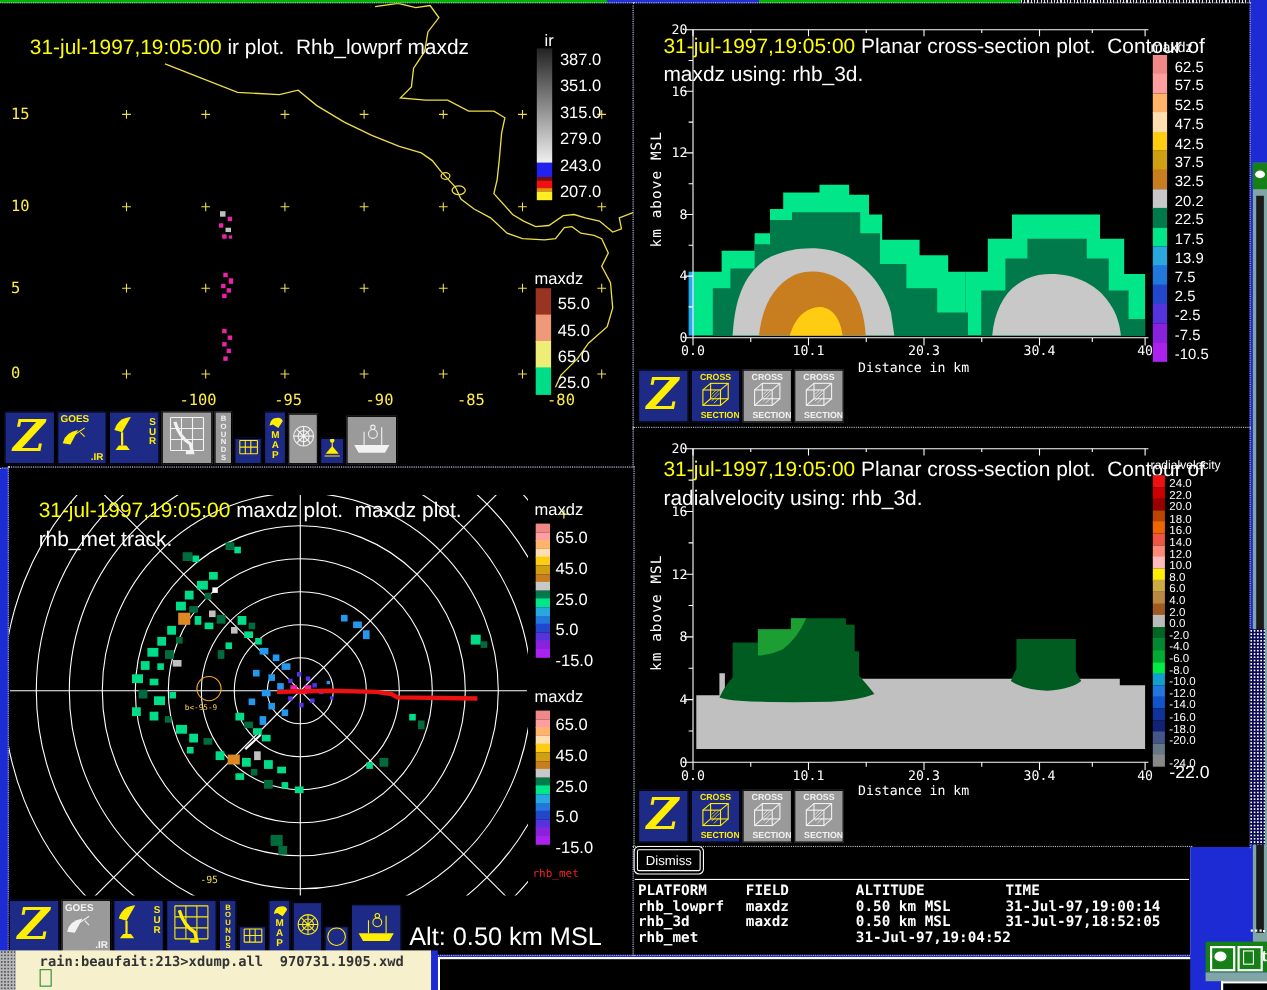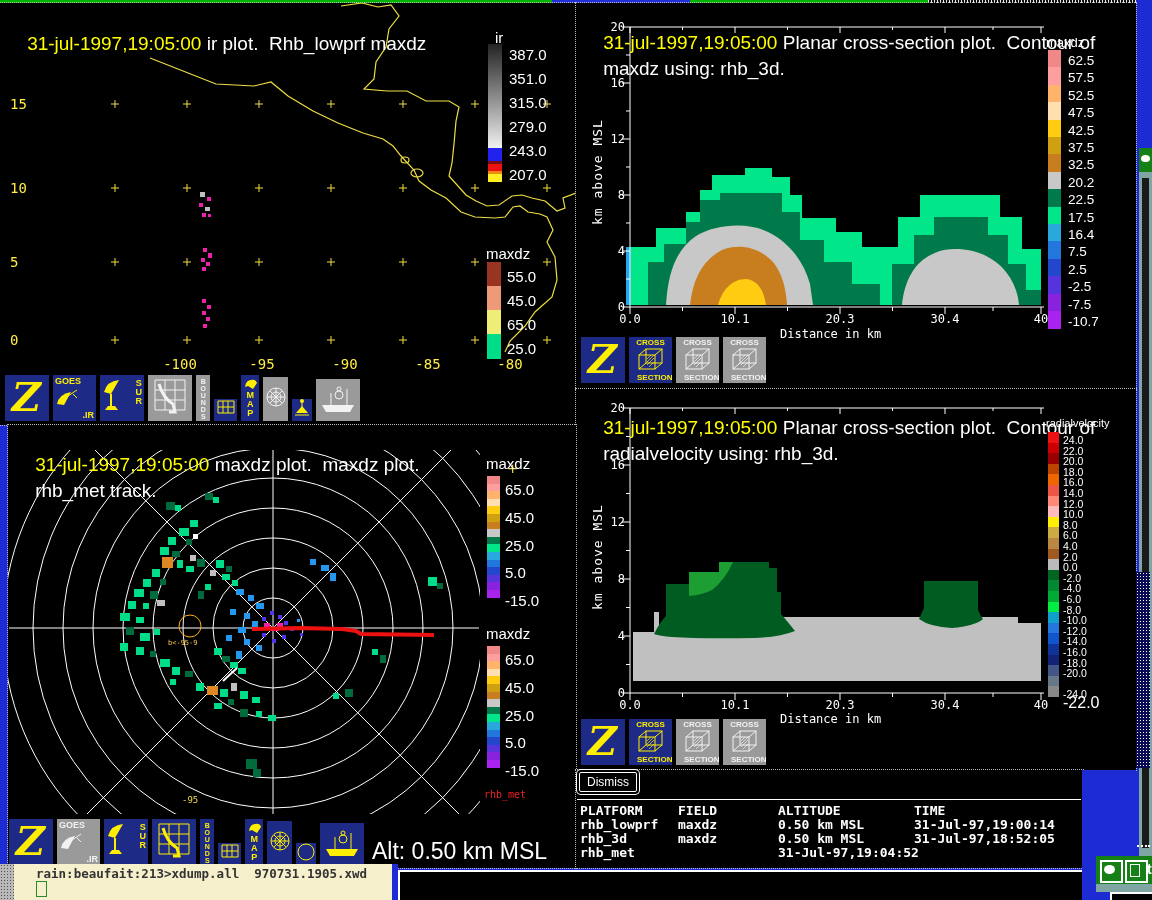--- a/index.html
+++ b/index.html
@@ -672,26 +672,26 @@
     <div class="cb-num" style="left: 1068px; top: 53px; font-size: 13.5px;">62.5</div>
     <div class="cb-num" style="left: 1068px; top: 70.4px; font-size: 13.5px;">57.5</div>
     <div class="cb-num" style="left: 1068px; top: 87.8px; font-size: 13.5px;">52.5</div>
     <div class="cb-num" style="left: 1068px; top: 105.2px; font-size: 13.5px;">47.5</div>
     <div class="cb-num" style="left: 1068px; top: 122.6px; font-size: 13.5px;">42.5</div>
     <div class="cb-num" style="left: 1068px; top: 140px; font-size: 13.5px;">37.5</div>
     <div class="cb-num" style="left: 1068px; top: 157.4px; font-size: 13.5px;">32.5</div>
     <div class="cb-num" style="left: 1068px; top: 174.8px; font-size: 13.5px;">20.2</div>
     <div class="cb-num" style="left: 1068px; top: 192.2px; font-size: 13.5px;">22.5</div>
     <div class="cb-num" style="left: 1068px; top: 209.6px; font-size: 13.5px;">17.5</div>
-    <div class="cb-num" style="left: 1068px; top: 227px; font-size: 13.5px;">16.4</div>
+    <div class="cb-num" style="left: 1068px; top: 227px; font-size: 13.5px;">13.9</div>
     <div class="cb-num" style="left: 1068px; top: 244.4px; font-size: 13.5px;">7.5</div>
     <div class="cb-num" style="left: 1068px; top: 261.8px; font-size: 13.5px;">2.5</div>
     <div class="cb-num" style="left: 1068px; top: 279.2px; font-size: 13.5px;">-2.5</div>
     <div class="cb-num" style="left: 1068px; top: 296.6px; font-size: 13.5px;">-7.5</div>
-    <div class="cb-num" style="left: 1068px; top: 314px; font-size: 13.5px;">-10.7</div>
+    <div class="cb-num" style="left: 1068px; top: 314px; font-size: 13.5px;">-10.5</div>
     <div class="cb-label" style="left: 1046px; top: 417px; font-size: 11px;">radialvelocity</div>
     <div class="cb-seg" style="left: 1048px; top: 432px; width: 11px; height: 11.1px; background: rgb(238, 17, 17);"></div>
     <div class="cb-seg" style="left: 1048px; top: 442.6px; width: 11px; height: 11.1px; background: rgb(204, 0, 0);"></div>
     <div class="cb-seg" style="left: 1048px; top: 453.2px; width: 11px; height: 11.1px; background: rgb(153, 0, 0);"></div>
     <div class="cb-seg" style="left: 1048px; top: 463.8px; width: 11px; height: 11.1px; background: rgb(187, 68, 0);"></div>
     <div class="cb-seg" style="left: 1048px; top: 474.4px; width: 11px; height: 11.1px; background: rgb(238, 102, 0);"></div>
     <div class="cb-seg" style="left: 1048px; top: 485px; width: 11px; height: 11.1px; background: rgb(238, 85, 68);"></div>
     <div class="cb-seg" style="left: 1048px; top: 495.6px; width: 11px; height: 11.1px; background: rgb(255, 136, 119);"></div>
     <div class="cb-seg" style="left: 1048px; top: 506.2px; width: 11px; height: 11.1px; background: rgb(255, 187, 187);"></div>
     <div class="cb-seg" style="left: 1048px; top: 516.8px; width: 11px; height: 11.1px; background: rgb(255, 238, 0);"></div>

